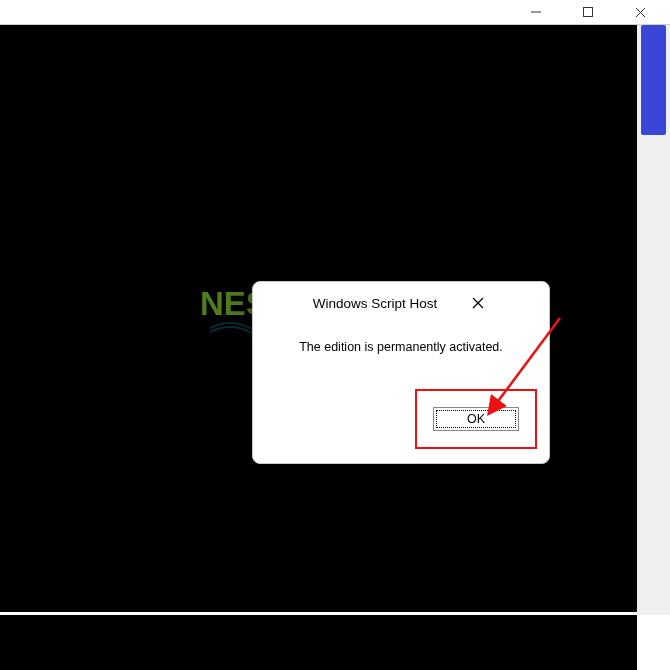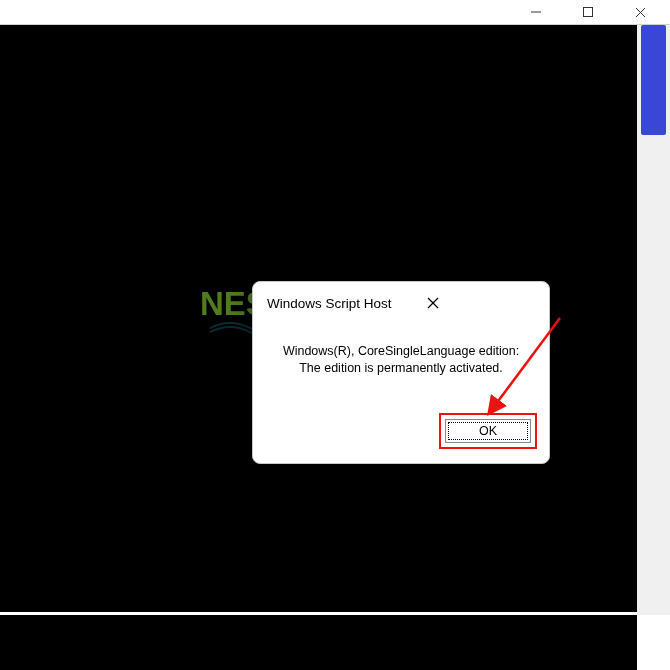--- a/index.html
+++ b/index.html
@@ -136,21 +136,21 @@
     background: #ffffff;
     border: 1px solid #c8c8c8;
     border-radius: 8px;
     box-shadow: 0 6px 24px rgba(0,0,0,0.45);
     display: flex;
     flex-direction: column;
   }
   .dialog-titlebar {
     display: flex;
     align-items: center;
-    justify-content: flex-start;
+    justify-content: center;
     padding: 8px 12px 4px 14px;
     gap: 28px;
   }
   .dialog-title {
     font-size: 13.5px;
     color: #000;
   }
   .dialog-close {
     width: 26px;
     height: 26px;
@@ -172,21 +172,21 @@
     color: #000;
     line-height: 1.35;
   }
   .dialog-footer {
     display: flex;
     justify-content: flex-end;
     padding: 10px 12px 14px 12px;
   }
   .ok-highlight {
     border: 2px solid #e11;
-    padding: 4px;
+    padding: 16px;
     display: inline-block;
   }
   .ok-button {
     width: 86px;
     height: 24px;
     background: #ffffff;
     border: 1px solid #888;
     outline: 1px dotted #000;
     outline-offset: -4px;
     font-size: 12.5px;
@@ -251,21 +251,20 @@
   <div class="dialog-titlebar">
     <span class="dialog-title">Windows Script Host</span>
     <div class="dialog-close">
       <svg width="14" height="14">
           <line x1="2" y1="2" x2="12" y2="12"></line>
           <line x1="12" y1="2" x2="2" y2="12"></line>
         </svg>
     </div>
   </div>
   <div class="dialog-body">
-    <div>Windows(R), CoreSingleLanguage edition:</div>
     <div>The edition is permanently activated.</div>
   </div>
   <div class="dialog-footer">
     <span class="ok-highlight">
       <div class="ok-button">
         <span>OK</span>
       </div>
     </span>
   </div>
 </div>

